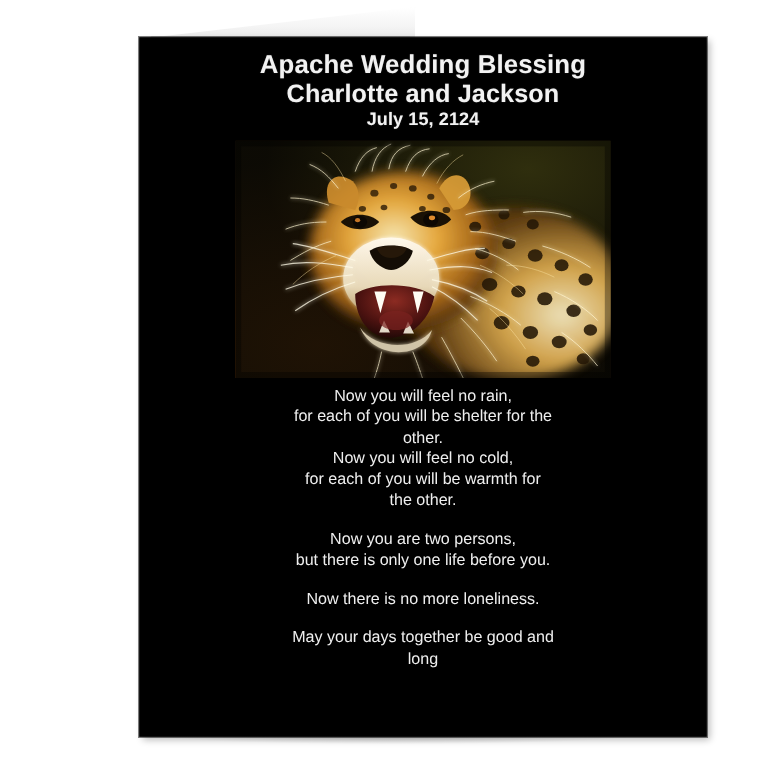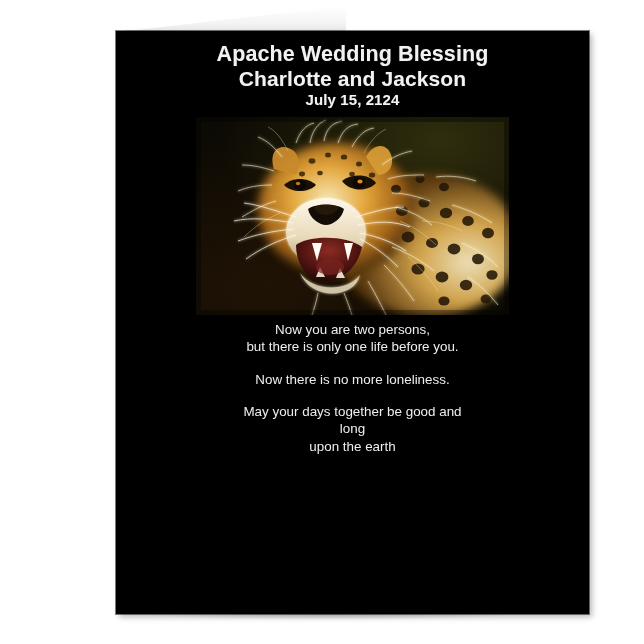--- a/index.html
+++ b/index.html
@@ -287,33 +287,40 @@
           <path d="M212,140 C224,150 234,162 242,174"></path>
           <path d="M226,104 C240,104 254,108 266,114"></path>
         </g>
 
         <rect x="0" y="0" width="313" height="198" fill="none" stroke="#000000" stroke-width="10" opacity="0.35"></rect>
       </svg>
     </div>
 
     <div class="poem">
 
+      <div class="stanza">
+        <span class="pline">Now you will feel no rain,</span>
+        <span class="pline">for each of you will be shelter for the</span>
+        <span class="pline">other.</span>
+        <span class="pline">Now you will feel no cold,</span>
+        <span class="pline">for each of you will be warmth for</span>
+        <span class="pline">the other.</span>
+      </div>
 
       <div class="stanza">
         <span class="pline">Now you are two persons,</span>
         <span class="pline">but there is only one life before you.</span>
       </div>
 
       <div class="stanza">
         <span class="pline">Now there is no more loneliness.</span>
       </div>
 
       <div class="stanza">
         <span class="pline">May your days together be good and</span>
         <span class="pline">long</span>
-        <span class="pline">upon the earth</span>
       </div>
 
     </div>
   </div>
 
   <div class="card-shadow"></div>
 </div>
 
 </body></html>

